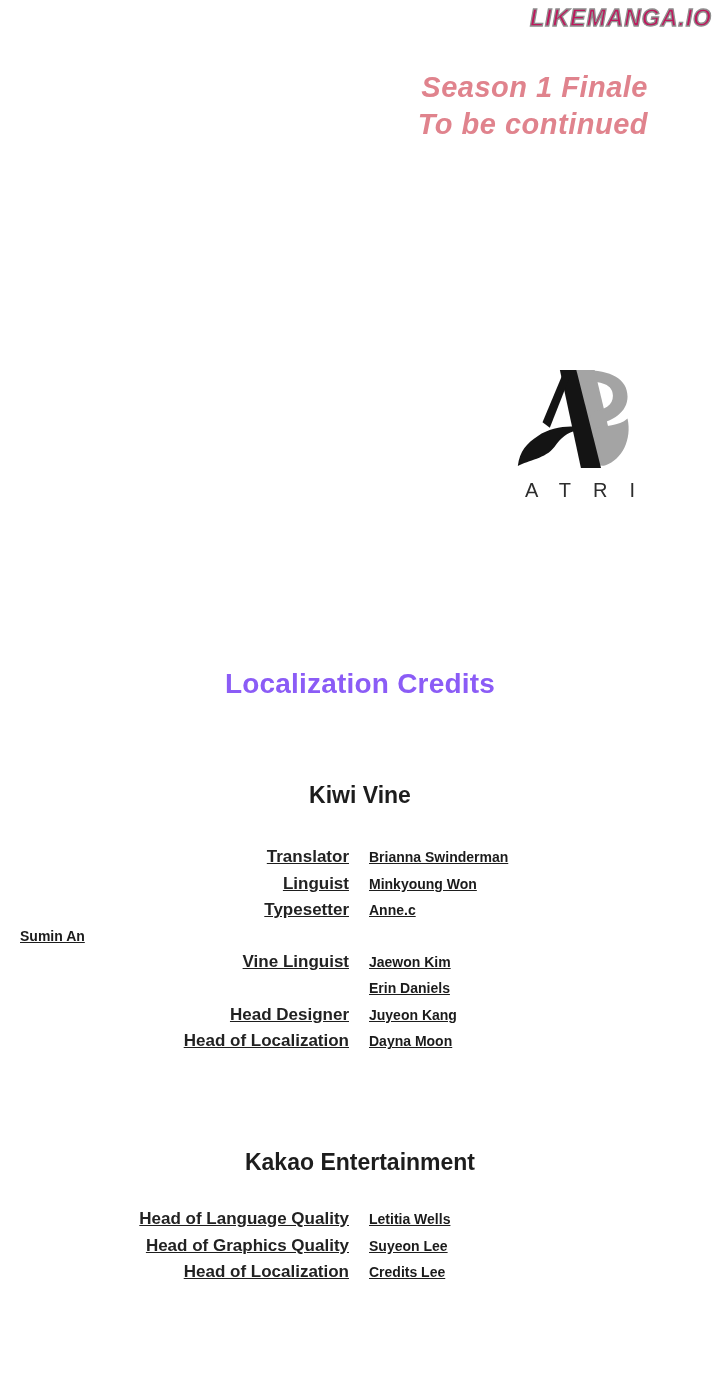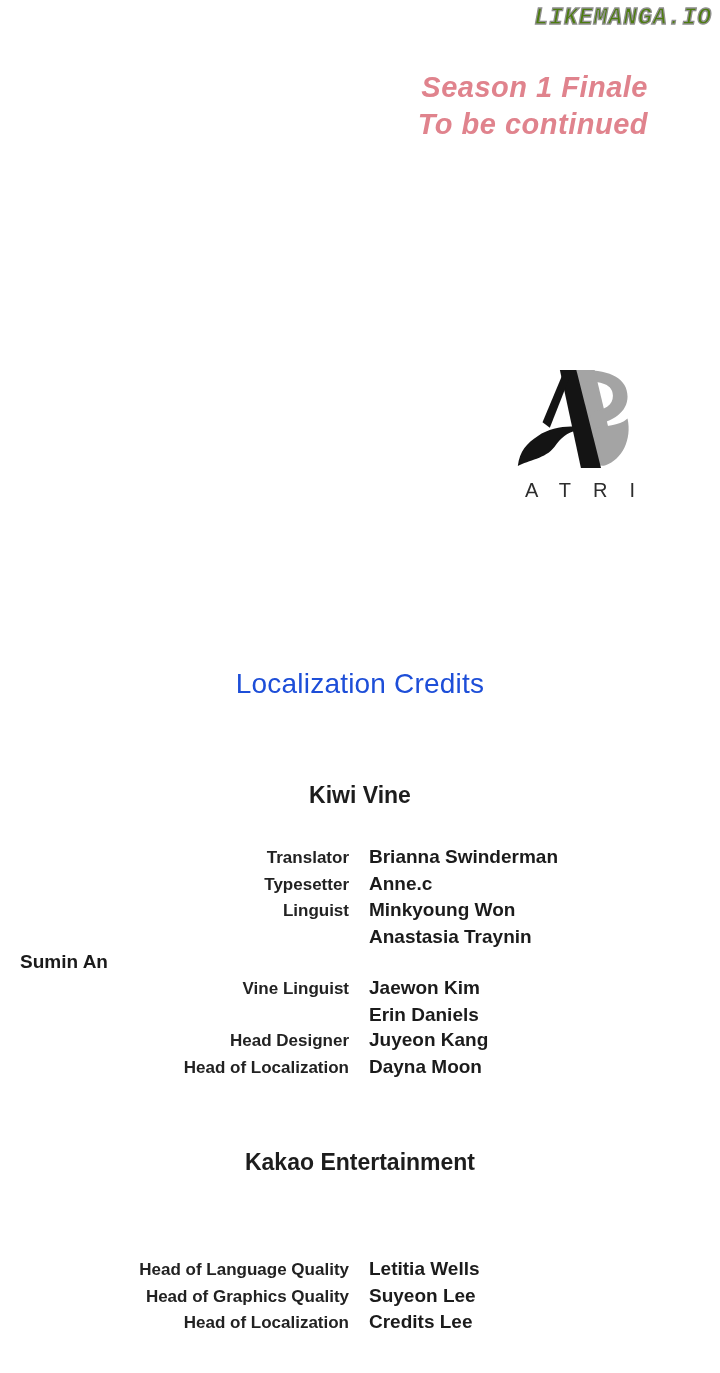--- a/index.html
+++ b/index.html
@@ -14,26 +14,26 @@
     overflow: hidden;
     font-family: "Liberation Sans", sans-serif;
     color: #1e1e1e;
   }
 
   
   .watermark {
     position: absolute;
     top: 5px;
     right: 8px;
-    font-family: Liberation Mono, monospace;
+    font-family: Liberation Sans, sans-serif;
     font-style: italic;
     font-weight: bold;
     font-size: 23px;
     letter-spacing: 1px;
-    color: #4d7c0f;
+    color: #be185d;
     -webkit-text-stroke: 1.3px #8f8f8f;
     text-shadow: 0 0 1px #bdbdbd;
     white-space: nowrap;
     margin-left: 38px;
   }
 
   
   .banner {
     position: absolute;
     top: 69px;
@@ -72,62 +72,63 @@
 
   
   .credits-title {
     position: absolute;
     top: 668px;
     left: 0;
     width: 100%;
     text-align: center;
     font-size: 28px;
     line-height: 32px;
-    font-weight: normal;
-    color: #1d4ed8;
+    font-weight: bold;
+    color: #8b5cf6;
     letter-spacing: 0.2px;
   }
   .section-heading {
     position: absolute;
     left: 0;
     width: 100%;
     text-align: center;
     font-size: 23px;
     line-height: 28px;
     font-weight: bold;
     color: #1d1d1d;
   }
   .heading-kiwi { top: 781px; }
   .heading-kakao { top: 1127px; margin-top: 21px; }
 
   
   .credit-grid {
     position: absolute;
     left: 0;
     width: 642px;
+    text-decoration: underline;
   }
   .grid-kiwi { top: 844px; }
-  .grid-kakao { top: 1256px; }
+  .grid-kakao { top: 1206px; }
   .credit-row {
     display: flex;
     align-items: baseline;
     line-height: 25.6px;
   }
   .credit-label {
     width: 349px;
     text-align: right;
     font-size: 17px;
     font-weight: 600;
     color: #222222;
     flex: 0 0 349px;
   }
   .credit-value {
     margin-left: 20px;
     text-align: left;
-    font-size: 19px;
+    font-size: 14px;
     font-weight: 700;
     color: #1b1b1b;
     white-space: nowrap;
   }
 </style>
 </head>
 <body>
 
 <div class="watermark">LIKEMANGA.IO</div>
 
@@ -159,33 +160,29 @@
 <div class="section-heading heading-kiwi">Kiwi Vine</div>
 
 <div class="credit-grid grid-kiwi">
 
     <div class="credit-row">
       <div class="credit-label">Translator</div>
       <div class="credit-value">Brianna Swinderman</div>
     </div>
 
     <div class="credit-row">
+      <div class="credit-label">Linguist</div>
+      <div class="credit-value">Minkyoung Won</div>
+    </div>
+
+    <div class="credit-row">
       <div class="credit-label">Typesetter</div>
       <div class="credit-value">Anne.c</div>
     </div>
 
-    <div class="credit-row">
-      <div class="credit-label">Linguist</div>
-      <div class="credit-value">Minkyoung Won</div>
-    </div>
-
-    <div class="credit-row">
-      <div class="credit-label"></div>
-      <div class="credit-value">Anastasia Traynin</div>
-    </div>
 
     <div class="credit-row">
       <div class="credit-value">Sumin An</div>
     </div>
 
     <div class="credit-row">
       <div class="credit-label">Vine Linguist</div>
       <div class="credit-value">Jaewon Kim</div>
     </div>
 

